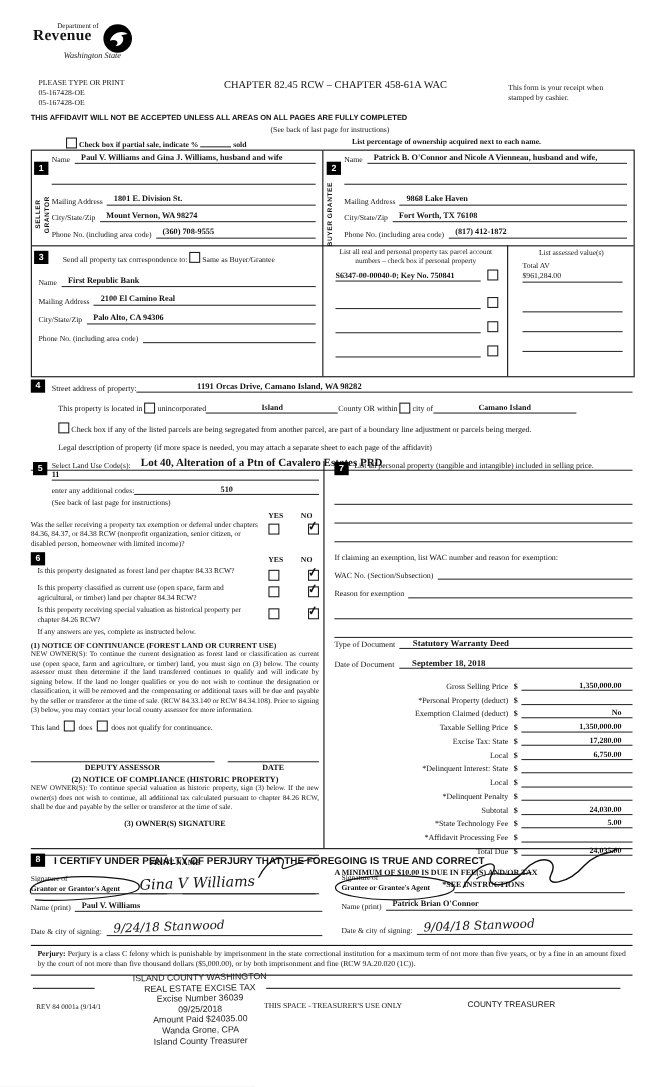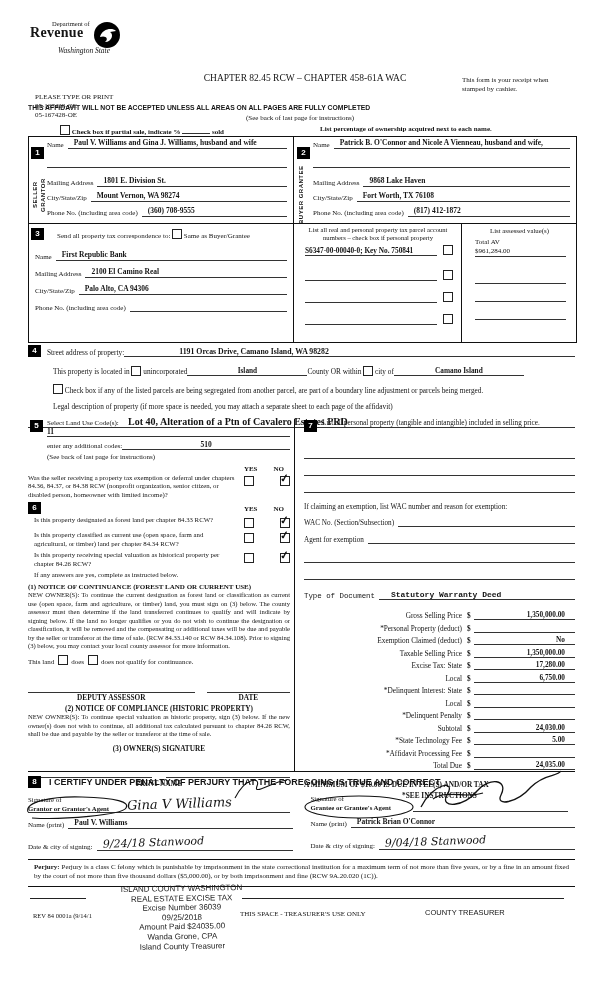--- a/index.html
+++ b/index.html
@@ -53,21 +53,21 @@
         <div class="b" style="font-size:14px;letter-spacing:.3px;margin-top:-2px;">Revenue</div>
       </div>
       <svg width="30" height="30" viewBox="0 0 30 30" style="margin-left:2px;">
         <circle cx="15" cy="15" r="13" fill="#000"></circle>
         <path d="M8,17 C10,9 20,7 24,11 L18,12 C22,14 20,22 13,22 C17,19 14,15 8,17 Z" fill="#fff"></path>
       </svg>
     </div>
     <div class="i" style="font-size:7.5px;padding-left:28px;margin-top:-4px;">Washington State</div>
   </div>
 
-  <div class="abs" style="left:35px;top:71px;font-size:7px;line-height:1.25;margin-top:22px;">
+  <div class="abs" style="left:35px;top:71px;font-size:7px;line-height:1.25;">
     <div>PLEASE TYPE OR PRINT</div>
     <div>05-167428-OE</div>
     <div>05-167428-OE</div>
   </div>
 
   <div class="abs ctr" style="left:160px;top:70px;width:290px;">
     <div style="font-size:9.5px;margin-top:3px;">CHAPTER 82.45 RCW – CHAPTER 458-61A WAC</div>
   </div>
 
   <div class="abs" style="left:462px;top:76px;width:95px;font-size:7px;line-height:1.3;">This form is your receipt when stamped by cashier.</div>
@@ -322,29 +322,33 @@
       <div class="blank" style="margin-top:14px;"></div>
       <div class="blank" style="margin-top:4px;"></div>
       <div class="blank" style="margin-top:4px;"></div>
 
       <div style="font-size:7.2px;margin-top:10px;">If claiming an exemption, list WAC number and reason for exemption:</div>
       <div class="frow" style="margin-top:6px;">
         <span class="lab" style="font-size:7.2px;">WAC No. (Section/Subsection)</span>
         <span class="val"></span>
       </div>
       <div class="frow" style="margin-top:7px;">
-        <span class="lab" style="font-size:7.2px;">Agent for exemption</span>
+        <span class="lab" style="font-size:7.2px;">Reason for exemption</span>
         <span class="val"></span>
       </div>
       <div class="blank" style="margin-top:6px;"></div>
       <div class="blank" style="margin-top:4px;"></div>
 
-      <div class="frow" style="margin-top:10px;font-family:Liberation Mono, monospace;">
+      <div class="frow" style="">
         <span class="lab" style="font-size:7.4px;">Type of Document</span>
         <span class="val" style="font-size:8px;padding-left:12px;">Statutory Warranty Deed</span>
+      </div>
+      <div class="frow" style="margin-top:8px;">
+        <span class="lab" style="font-size:7.4px;">Date of Document</span>
+        <span class="val" style="font-size:8px;padding-left:12px;">September 18, 2018</span>
       </div>
 
       <div style="margin-top:10px;">
         <div class="fee-row">
             <span class="fee-label">Gross Selling Price</span>
             <span class="fee-d">$</span>
             <span class="fee-line">1,350,000.00</span>
           </div>
         <div class="fee-row">
             <span class="fee-label">*Personal Property (deduct)</span>

